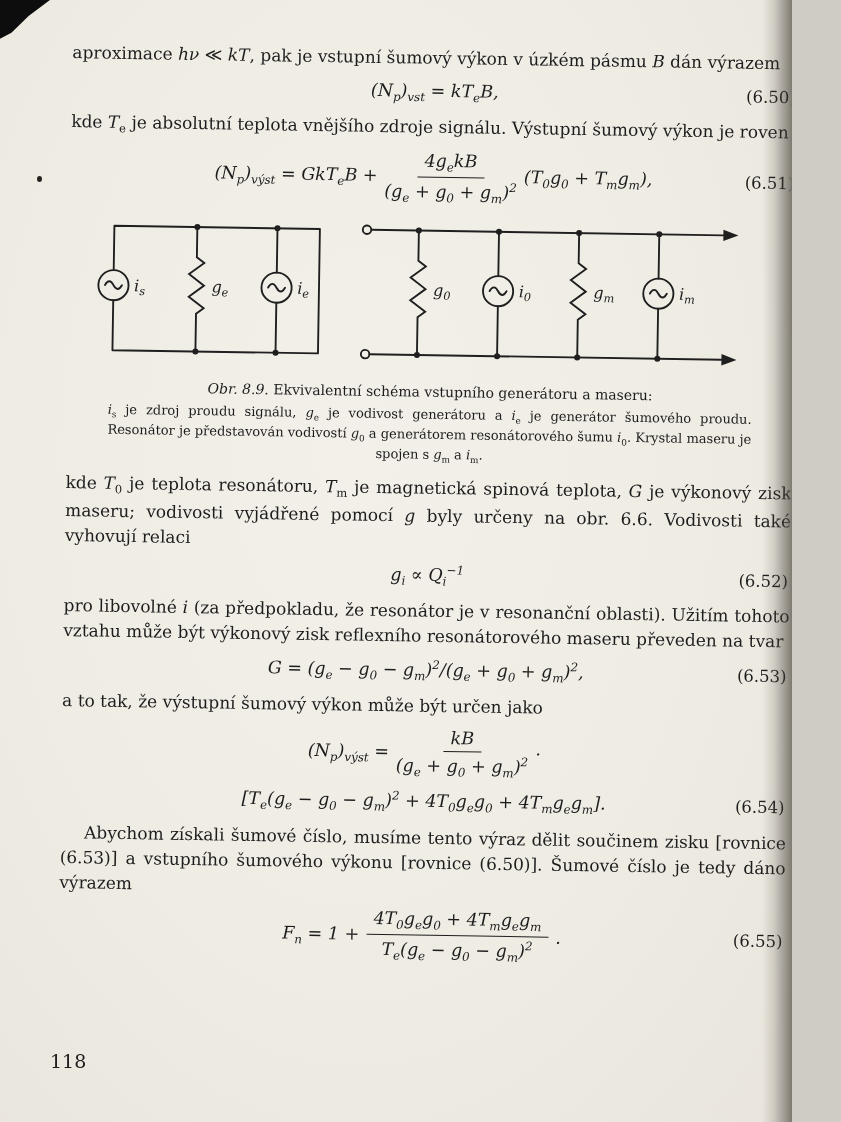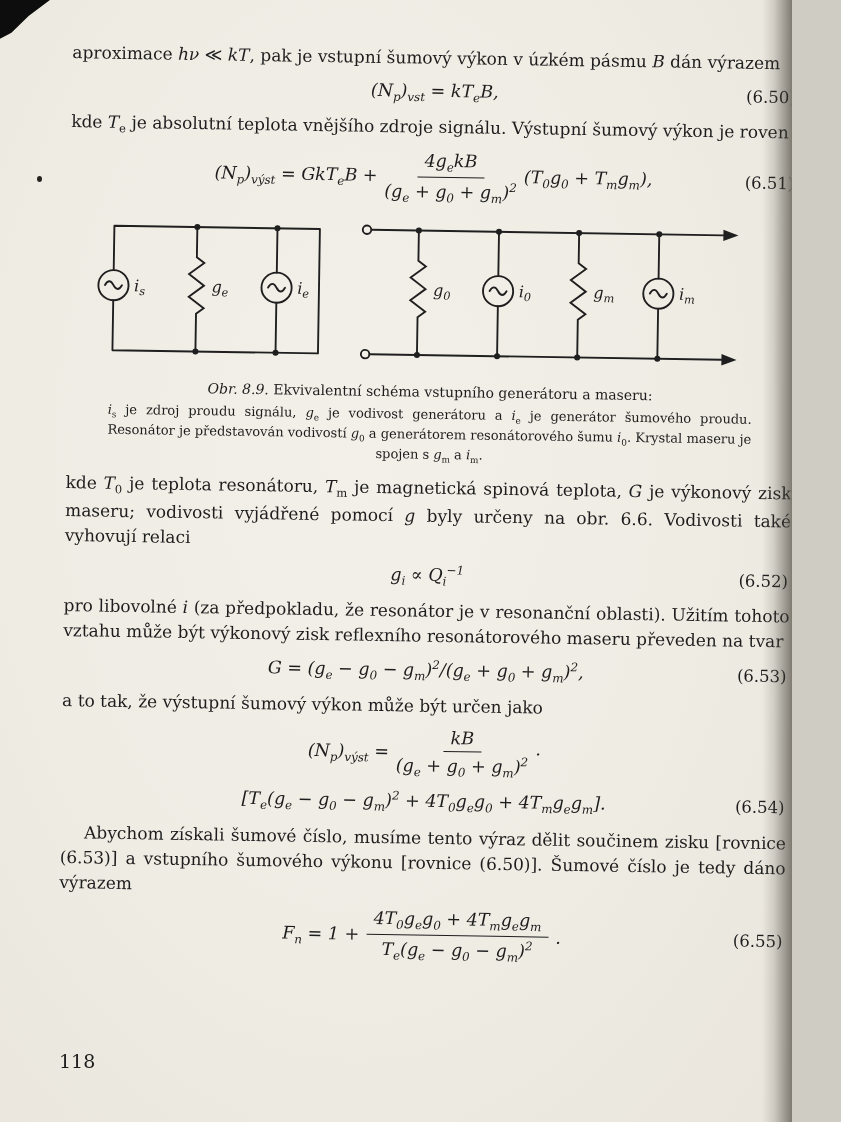--- a/index.html
+++ b/index.html
@@ -45,21 +45,21 @@
   }
 
   .figure { margin:8px 0 2px 24px; }
   .circuit text { font-family:"DejaVu Serif", serif; font-style:italic; font-size:17px; fill:#1d1d1d; stroke:none; }
   .circuit .lsub { font-size:12px; }
 
   .figure-caption { width:644px; margin:2px auto 10px; }
   .cap-title { text-align:center; font-size:14px; margin-bottom:3px; }
   .cap-body { font-size:13px; line-height:1.32; text-align:justify; text-align-last:center; }
 
-  .page-number { position:absolute; left:50px; top:1050px; font-size:19px; color:#1d1d1d;margin-left:9px; }
+  .page-number { position:absolute; left:50px; top:1050px; font-size:19px; color:#1d1d1d; }
 </style>
 </head>
 <body>
 
 <div class="page">
   <div class="corner-mark"></div>
   <div class="speck"></div>
 
   <div class="content">
 

